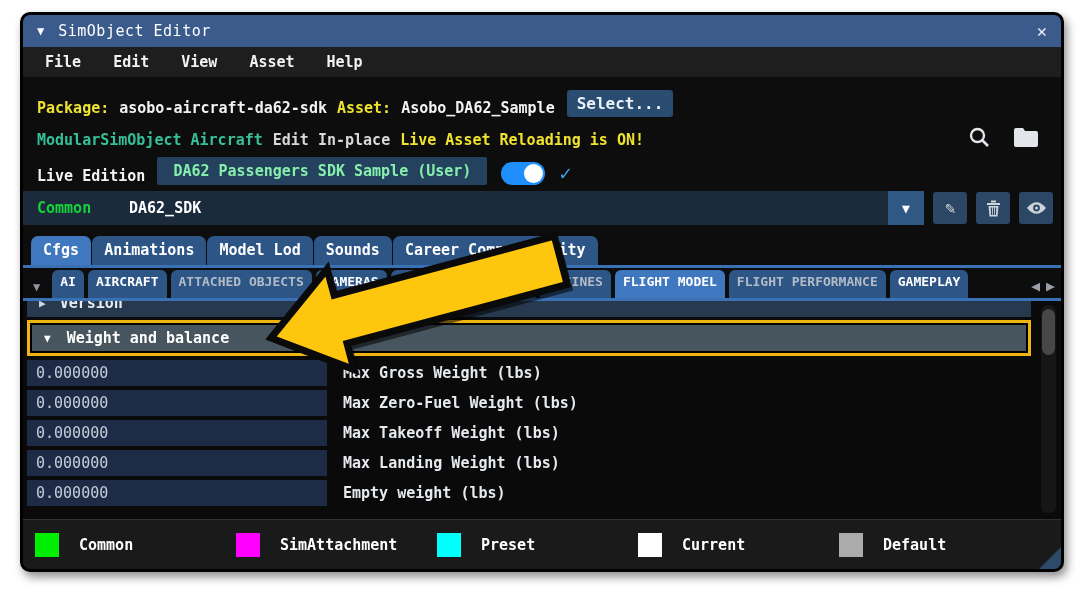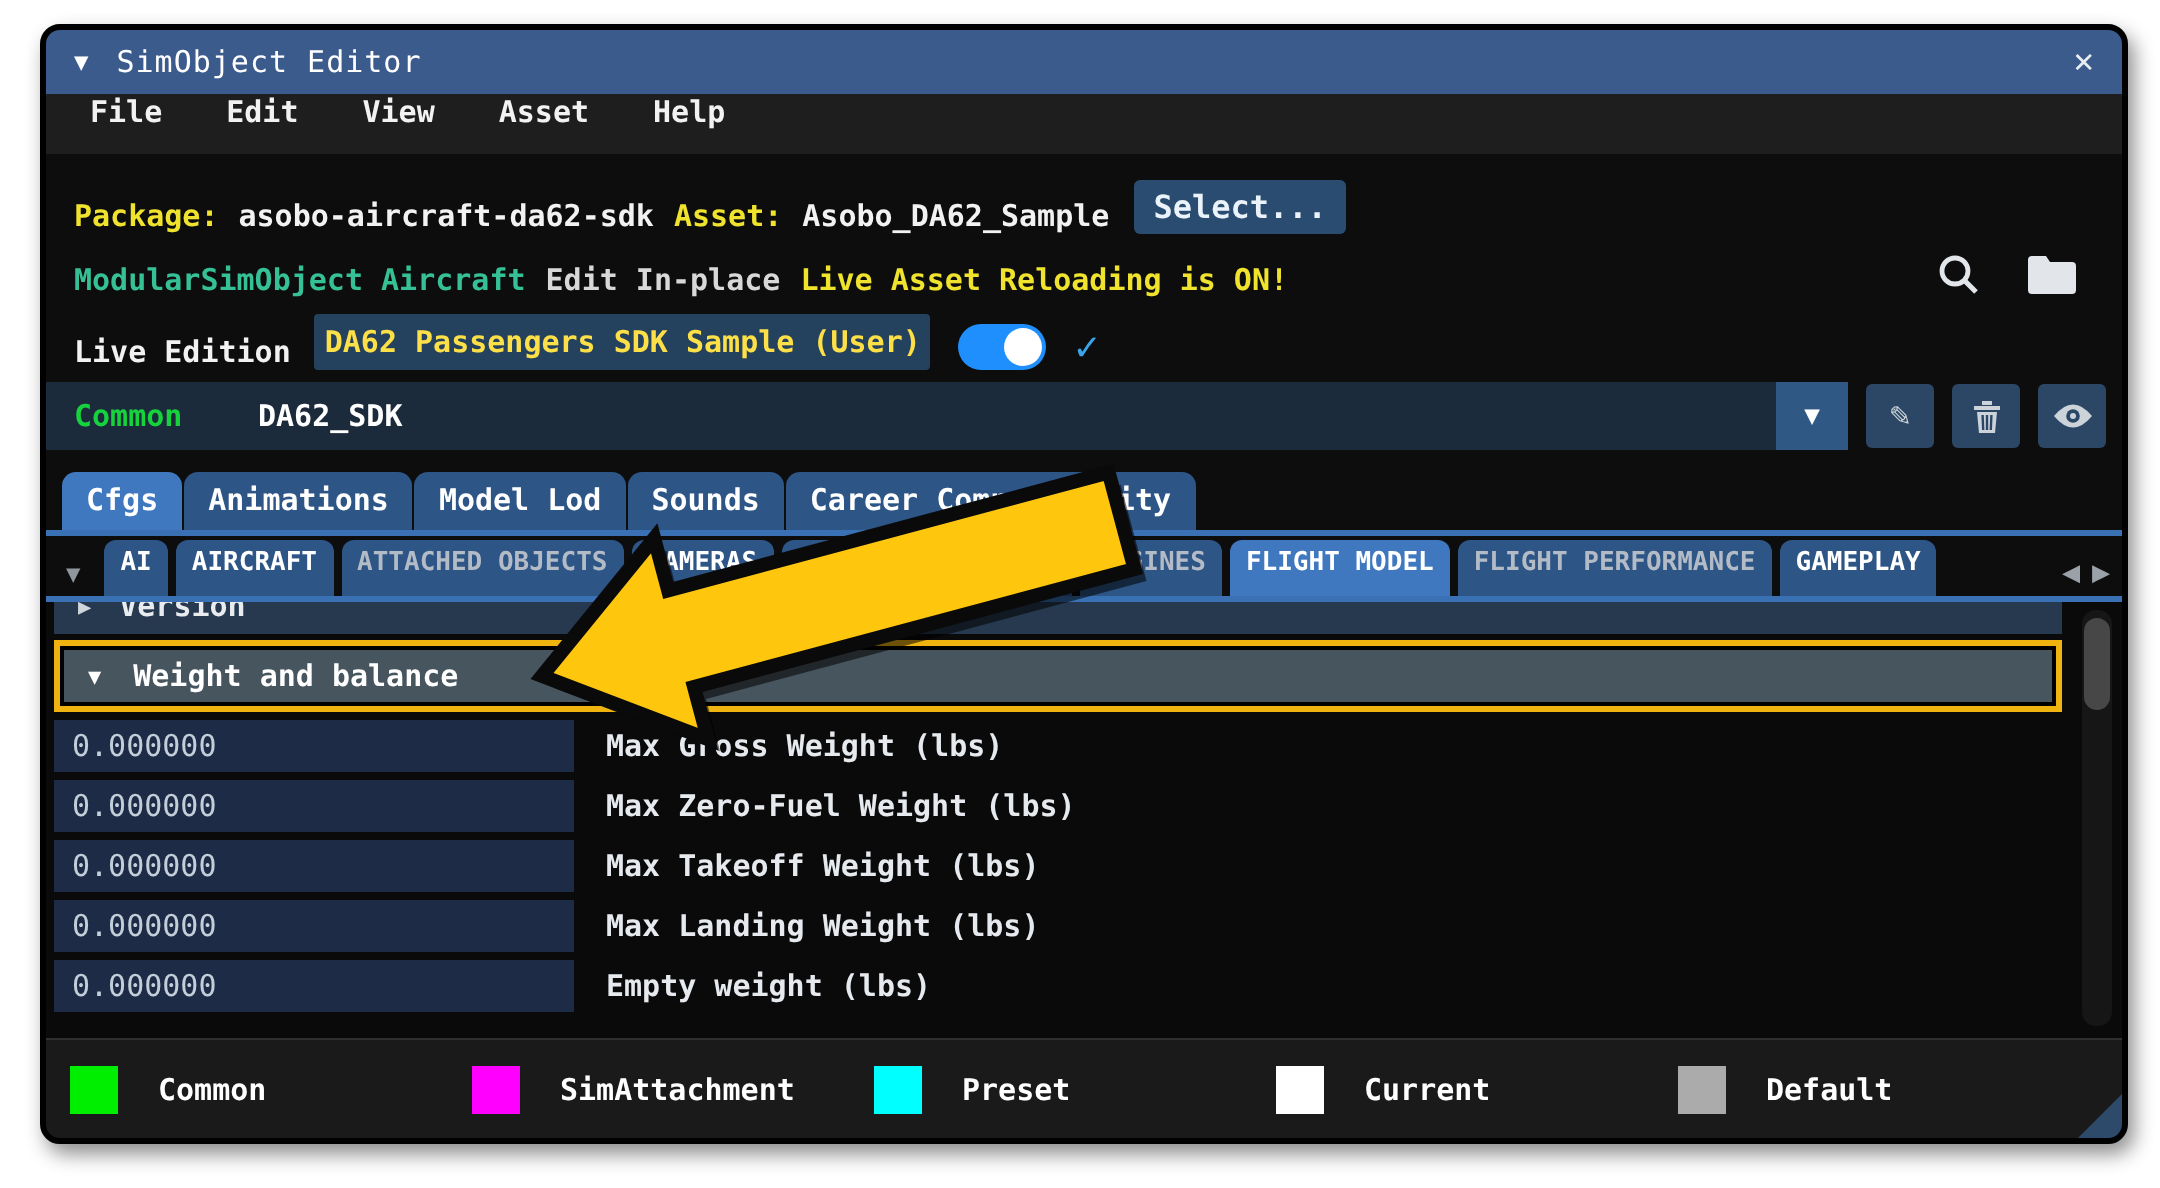--- a/index.html
+++ b/index.html
@@ -10,38 +10,38 @@
             background:#0d0d0d; border:3px solid #000; border-radius:10px;
             box-shadow:3px 5px 10px rgba(0,0,0,.45); overflow:hidden; }
 
   
   .titlebar { height:32px; background:#3a5b8c; display:flex; align-items:center; padding:0 14px; }
   .titlebar .tri { color:#fff; font-size:12px; margin-right:14px; }
   .titlebar .title { color:#fff; font-size:15px; font-weight:normal; letter-spacing:.5px; }
   .titlebar .close { margin-left:auto; color:#e9eef3; font-size:17px; font-weight:bold; cursor:default; }
 
   
-  .menubar { height:30px; background:#1e1e1e; display:flex; padding-left:6px; }
+  .menubar { height:30px; background:#1e1e1e; display:flex; align-items:center; padding-left:6px; }
   .menubar span { color:#f2f2f2; font-size:15px; font-weight:bold; padding:0 16px; }
 
   .row { display:flex; align-items:flex-end; padding:0 14px; font-size:15px; font-weight:bold; }
   .row-package { height:30px; margin-top:10px; }
   .ylw { color:#efe32e; }
   .wht { color:#f2f2f2; }
   .dim { color:#d8d8d8; }
   .teal { color:#36c096; }
   .sp { width:10px; }
   .btn-select { background:#2a4c70; color:#eaf2fa; font-size:16px; font-weight:bold;
                 padding:4px 10px; border-radius:3px; margin-left:12px; }
 
   .row-status { height:32px; }
   .hdr-icons { margin-left:auto; display:flex; align-items:center; gap:22px; padding-right:8px; }
 
   .row-live { height:36px; }
-  .chip { background:#24415e; color:#fde047; padding:5px 5px; border-radius:2px; margin-left:12px; }
+  .chip { background:#24415e; color:#86efac; padding:5px 16px; border-radius:2px; margin-left:12px; }
   .toggle { width:44px; height:23px; border-radius:12px; background:#1e8ffd; position:relative; margin-left:14px; }
   .toggle .knob { position:absolute; right:2px; top:2px; width:19px; height:19px; border-radius:50%; background:#fff; }
   .chk { color:#3aa5e9; font-size:20px; margin-left:14px; }
 
   
   .selrow { display:flex; align-items:center; margin-top:6px; padding:0 8px 0 0; gap:9px; height:34px; }
   .selbar { flex:1; height:34px; background:#1c2b3c; display:flex; align-items:center; }
   .selbar .scope { color:#16d23c; font-size:15px; font-weight:bold; padding-left:14px; width:106px; }
   .selbar .name { color:#fff; font-size:15px; font-weight:bold; }
   .ddbtn { margin-left:auto; width:36px; height:34px; background:#2f5984; color:#fff;
@@ -69,21 +69,21 @@
   .content { position:relative; height:218px; background:#0a0a0a; padding:0 30px 0 4px; }
   .vrow { height:16px; overflow:hidden; background:#26394f; }
   .vrow .inner { display:flex; align-items:center; gap:14px; height:26px; padding-left:12px;
                  transform:translateY(-11px); color:#e8ecef; font-size:15px; font-weight:bold; }
   .vrow .inner .tri { font-size:11px; color:#cfd6dc; }
   .wbwrap { margin-top:3px; border:3px solid #efb40f; background:#000; padding:2px; }
   .wbrow { height:26px; background:#47555e; display:flex; align-items:center; gap:16px; padding-left:12px; }
   .wbrow .tri { color:#fff; font-size:11px; }
   .wbrow .lbl { color:#fff; font-size:15px; font-weight:bold; }
   .frow { display:flex; align-items:center; margin-top:4px; height:26px; }
-  .frow input { width:260px; height:26px; background:#1d2b47; border:none; outline:none;
+  .frow input { width:300px; height:26px; background:#1d2b47; border:none; outline:none;
                 color:#c3ced9; font-family:"DejaVu Sans Mono",monospace; font-size:15px; padding-left:9px; }
   .frow .flabel { color:#e6eaee; font-size:15px; font-weight:bold; margin-left:16px; }
 
   
   .scrolltrack { position:absolute; right:5px; top:4px; width:15px; height:208px; background:#161616; border-radius:7px; }
   .scrollthumb { position:absolute; left:1px; top:4px; width:13px; height:46px; background:#474747; border-radius:7px; }
 
   
   .legend { height:50px; background:#1a1a1a; border-top:1px solid #303030; display:flex; align-items:center; padding-left:12px; }
   .leg { width:201px; display:flex; align-items:center; gap:20px; }

